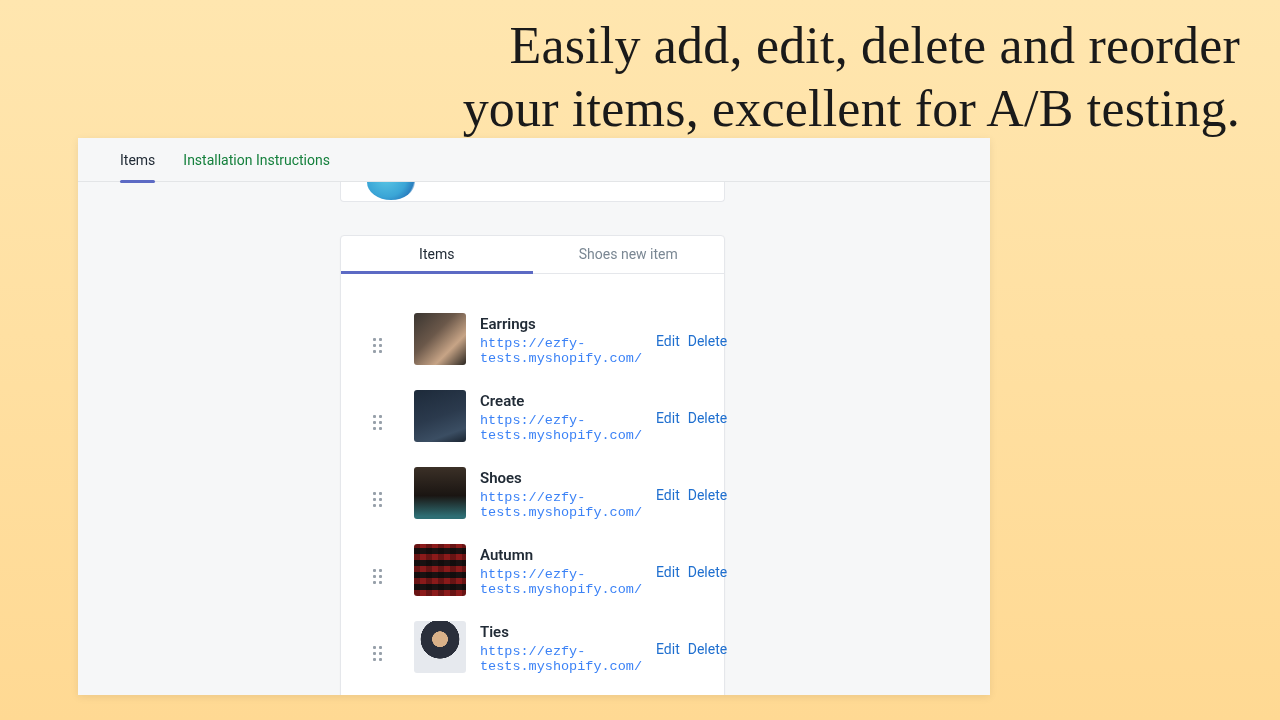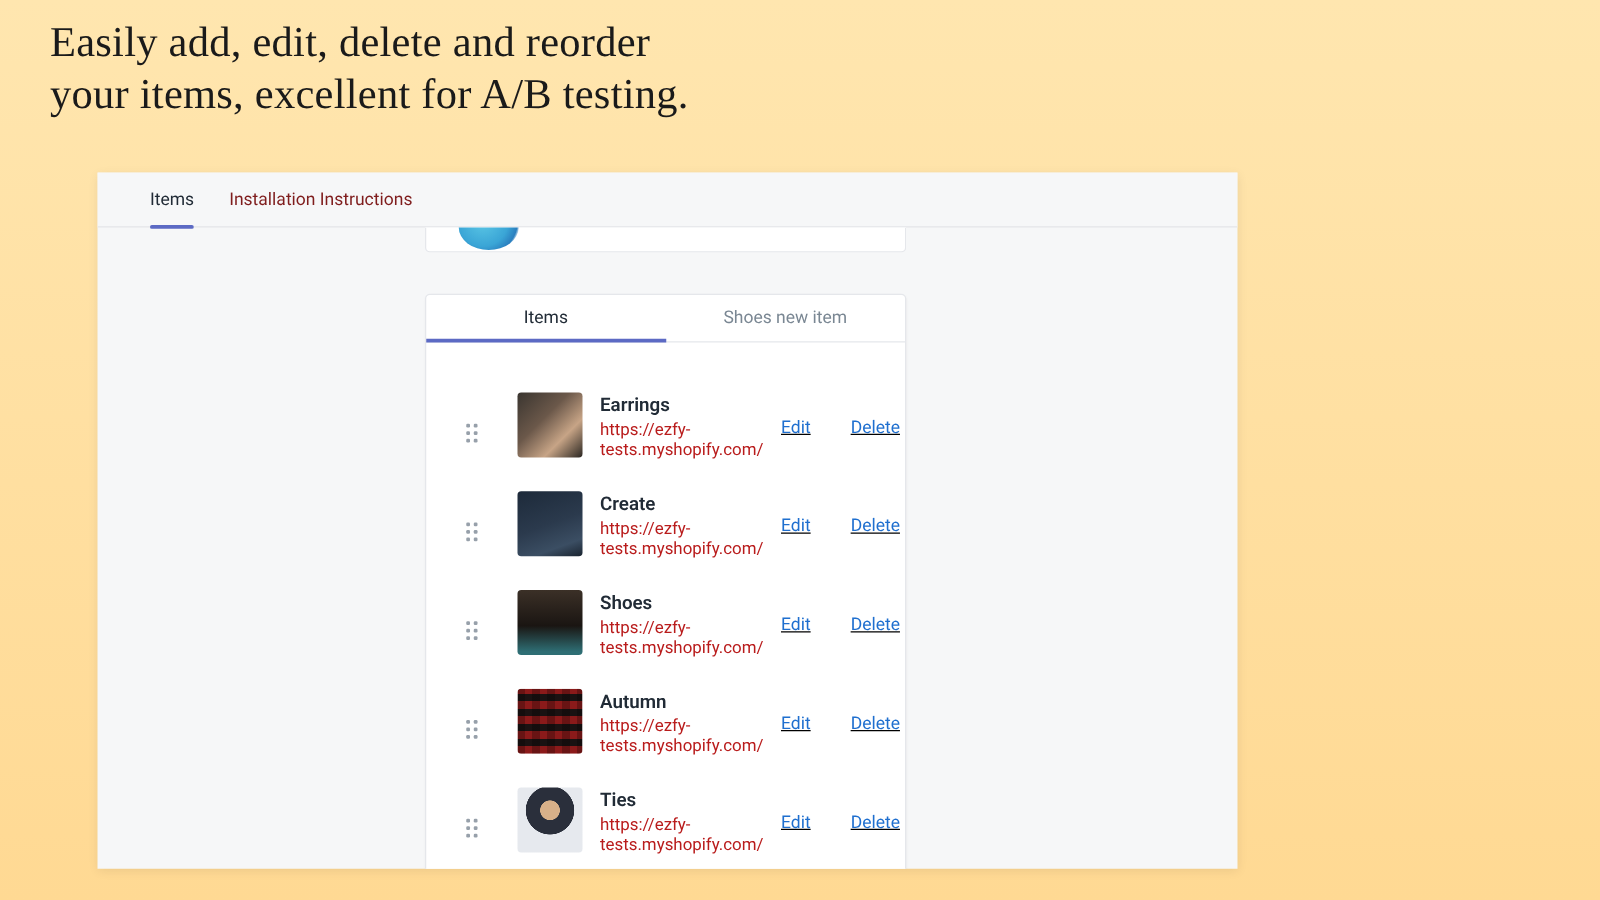--- a/index.html
+++ b/index.html
@@ -2,24 +2,24 @@
 <html><head>
 <meta charset="utf-8">
 <style>
   * { margin: 0; padding: 0; box-sizing: border-box; }
   html, body { width: 1280px; height: 720px; overflow: hidden; }
   body {
     background: linear-gradient(180deg, #ffe6af 0%, #ffd993 100%);
     font-family: -apple-system, BlinkMacSystemFont, "Segoe UI", Roboto, Helvetica, Arial, sans-serif;
   }
   .hero {
-    text-align: left;
+    text-align: right;
     padding: 14px 40px 18px;
     font-family: Georgia, "Times New Roman", serif;
-    font-size: 34px;
+    font-size: 52px;
     line-height: 1.22;
     color: #1a1a1a;
     font-weight: 400;
     letter-spacing: 0.2px;
   }
   .app-window {
     position: absolute;
     left: 78px;
     top: 138px;
     width: 912px;
@@ -47,21 +47,21 @@
     position: relative;
   }
   .top-tab.active::after {
     content: "";
     position: absolute;
     left: 0; right: 0; bottom: -1px;
     height: 3px;
     background: #5c6ac4;
     border-radius: 2px;
   }
-  .top-tab.inactive { color: #7f1d1d; justify-content: flex-end; }
+  .top-tab.inactive { color: #15803d; justify-content: flex-end; }
 
   .content-area {
     position: absolute;
     left: 262px;
     top: 44px;
     right: 265px;
   }
 
   .card-stub {
     height: 20px;
@@ -154,22 +154,22 @@
   .thumb.shoes    { background: linear-gradient(180deg, #3b3027 0%, #1a1512 55%, #2e6e74 95%); }
   .thumb.autumn { background:
       repeating-linear-gradient(0deg, #8b1a1a 0 6px, #1a1212 6px 12px),
       repeating-linear-gradient(90deg, rgba(0,0,0,0.25) 0 6px, rgba(0,0,0,0) 6px 12px);
     background-blend-mode: multiply;
   }
   .thumb.ties { background: radial-gradient(circle at 50% 35%, #d9b189 0 18%, #2a2f3b 19% 45%, #e6e9ee 46% 100%); }
 
   .row-text { flex: 1; padding-top: 4px; }
   .row-title { font-size: 15px; font-weight: 600; color: #212b36; margin-bottom: 3px; }
-  .row-url { font-size: 13.5px; color: #b91c1c; }
-  .row-actions { display: flex; gap: 32px; padding-top: 4px; text-decoration: underline; }
+  .row-url { font-size: 13.5px; color: #3b82f6; font-family: Liberation Mono, monospace; }
+  .row-actions { display: flex; gap: 8px; padding-top: 4px; }
   .row-actions a { color: #1f6fcf; font-size: 14px; text-decoration: none; cursor: pointer; }
 </style>
 </head>
 <body>
 
 <div class="hero">
   <span>Easily add, edit, delete and reorder</span><br>
   <span>your items, excellent for A/B testing.</span>
 </div>
 

